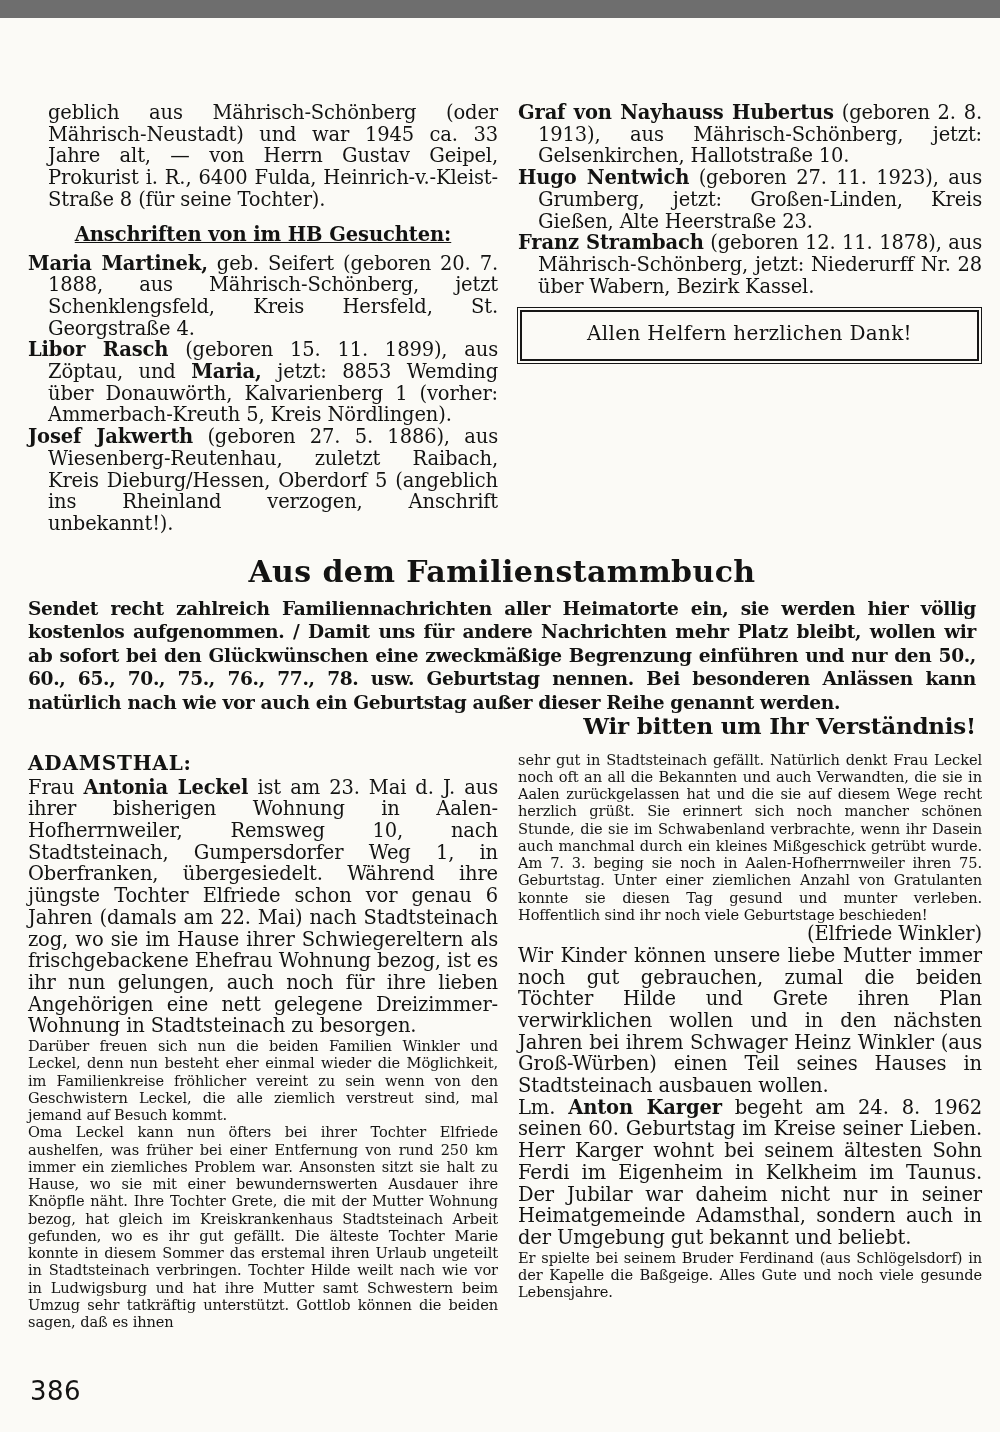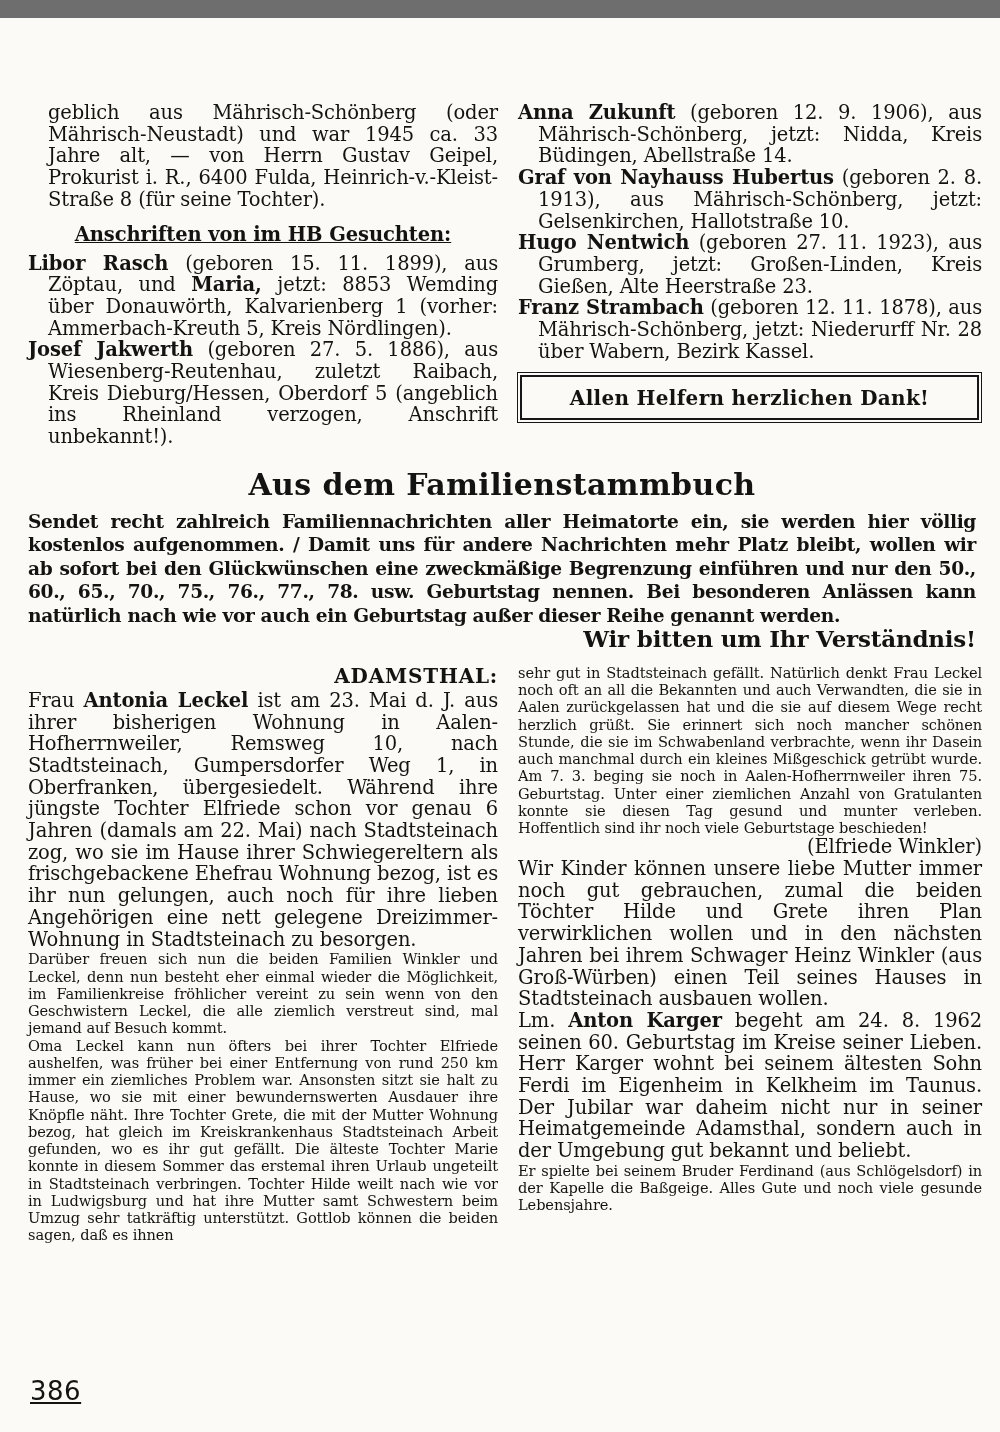--- a/index.html
+++ b/index.html
@@ -2,56 +2,56 @@
 <html lang="de"><head>
 <meta charset="utf-8">
 <style>
   html,body{margin:0;padding:0;background:#6e6e6e;}
   .page{
     width:1000px;height:1432px;box-sizing:border-box;position:relative;overflow:hidden;
     margin:18px auto;background:#fbfaf6;color:#131312;
     font-family:"DejaVu Serif","Liberation Serif",serif;
     padding:84px 24px 0 28px;
   }
-  p,h1,h2{margin:0;text-align:right;}
+  p,h1,h2{margin:0;}
   .cols{display:flex;gap:20px;}
   .col-l{width:470px;flex:0 0 470px;}
   .col-r{width:464px;flex:0 0 464px;}
   .big{font-size:19.5px;line-height:21.7px;text-align:justify;letter-spacing:-0.15px;}
   .sm{font-size:14.6px;line-height:17.25px;text-align:justify;letter-spacing:-0.1px;}
   .cont{padding-left:20px;}
   .entry{padding-left:20px;text-indent:-20px;}
   .b{font-weight:bold;}
   .hb-head{font-weight:bold;font-size:19.5px;line-height:22px;text-align:center;margin:13px 0 7px;letter-spacing:-0.1px;text-decoration:underline;}
   .dank{margin-top:13px;border:2px solid #161616;outline:1px solid #161616;outline-offset:2px;
         margin-left:2px;margin-right:3px;}
-  .dank-inner{text-align:center;font-weight:bold;font-size:20px;padding:9px 4px 8px;letter-spacing:0.3px;}
+  .dank-inner{text-align:center;font-weight:normal;font-size:20px;padding:9px 4px 14px;letter-spacing:0.3px;}
   .family-title{text-align:center;font-weight:bold;font-size:30px;line-height:32px;margin:21px 0 9px;letter-spacing:0.4px;}
   .intro{font-weight:bold;font-size:18.6px;line-height:23.5px;text-align:justify;letter-spacing:-0.35px;}
   .intro-last{font-weight:bold;font-size:23px;line-height:23.5px;text-align:right;letter-spacing:-0.2px;}
   .sec2{margin-top:13px;}
   .adam-head{font-weight:bold;font-size:20px;line-height:24px;letter-spacing:0.8px;margin:0 0 2px;}
   .sig{text-align:right;}
   .pagenum{position:absolute;left:30px;bottom:44px;font-family:"DejaVu Sans","Liberation Sans",sans-serif;
-           font-size:26px;letter-spacing:0.5px;text-decoration:underline;}
+           font-size:26px;letter-spacing:0.5px;}
 </style>
 </head>
 <body>
 
 <div class="page">
 
   <div class="cols">
     <div class="col-l">
       <p class="big cont">geblich aus Mährisch-Schönberg (oder Mährisch-Neustadt) und war 1945 ca. 33 Jahre alt, — von Herrn Gustav Geipel, Prokurist i. R., 6400 Fulda, Heinrich-v.-Kleist-Straße 8 (für seine Tochter).</p>
       <p class="hb-head">Anschriften von im HB Gesuchten:</p>
+      <p class="big entry"><span class="b">Maria Martinek,</span><span> geb. Seifert (geboren 20. 7. 1888, aus Mährisch-Schönberg, jetzt Schenklengsfeld, Kreis Hersfeld, St. Georgstraße 4.</span></p>
       <p class="big entry"><span class="b">Libor Rasch</span><span> (geboren 15. 11. 1899), aus Zöptau, und </span><span class="b">Maria,</span><span> jetzt: 8853 Wemding über Donauwörth, Kalvarienberg 1 (vorher: Ammerbach-Kreuth 5, Kreis Nördlingen).</span></p>
       <p class="big entry"><span class="b">Josef Jakwerth</span><span> (geboren 27. 5. 1886), aus Wiesenberg-Reutenhau, zuletzt Raibach, Kreis Dieburg/Hessen, Oberdorf 5 (angeblich ins Rheinland verzogen, Anschrift unbekannt!).</span></p>
     </div>
     <div class="col-r">
-      <p class="big entry"><span class="b">Anna Zukunft</span><span> (geboren 12. 9. 1906), aus Mährisch-Schönberg, jetzt: Nidda, Kreis Büdingen, Abellstraße 14.</span></p>
       <p class="big entry"><span class="b">Graf von Nayhauss Hubertus</span><span> (geboren 2. 8. 1913), aus Mährisch-Schönberg, jetzt: Gelsenkirchen, Hallotstraße 10.</span></p>
       <p class="big entry"><span class="b">Hugo Nentwich</span><span> (geboren 27. 11. 1923), aus Grumberg, jetzt: Großen-Linden, Kreis Gießen, Alte Heerstraße 23.</span></p>
       <p class="big entry"><span class="b">Franz Strambach</span><span> (geboren 12. 11. 1878), aus Mährisch-Schönberg, jetzt: Niederurff Nr. 28 über Wabern, Bezirk Kassel.</span></p>
       <div class="dank">
         <div class="dank-inner">Allen Helfern herzlichen Dank!</div>
       </div>
     </div>
   </div>
 
   <h1 class="family-title">Aus dem Familienstammbuch</h1>

